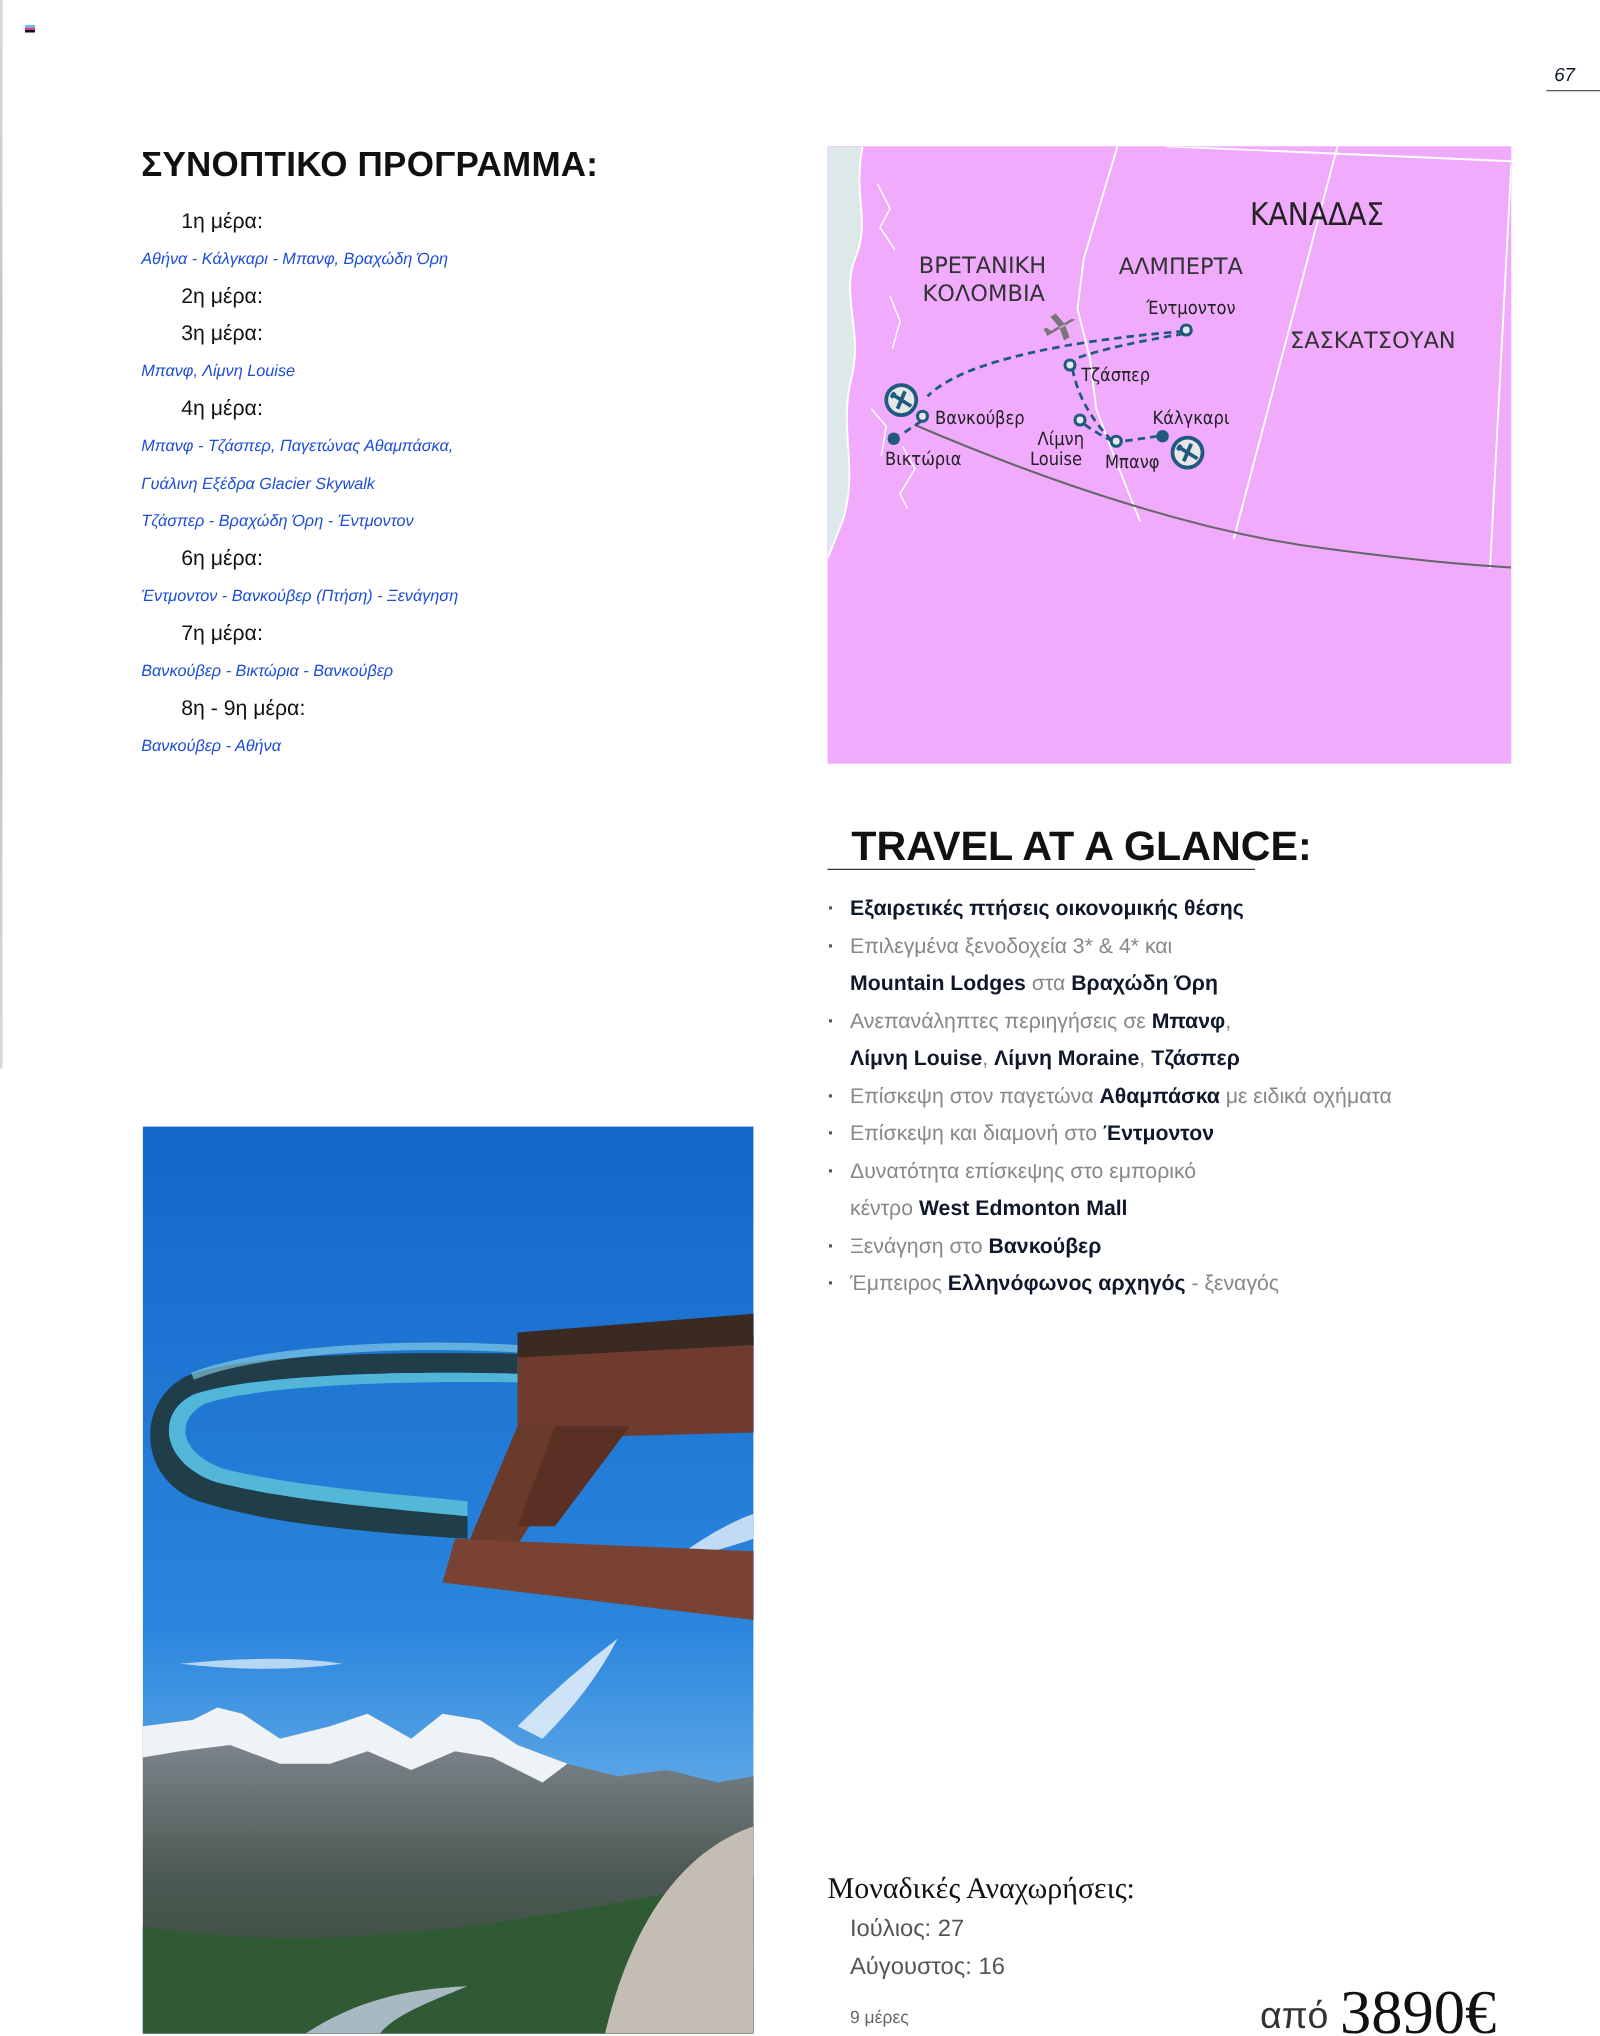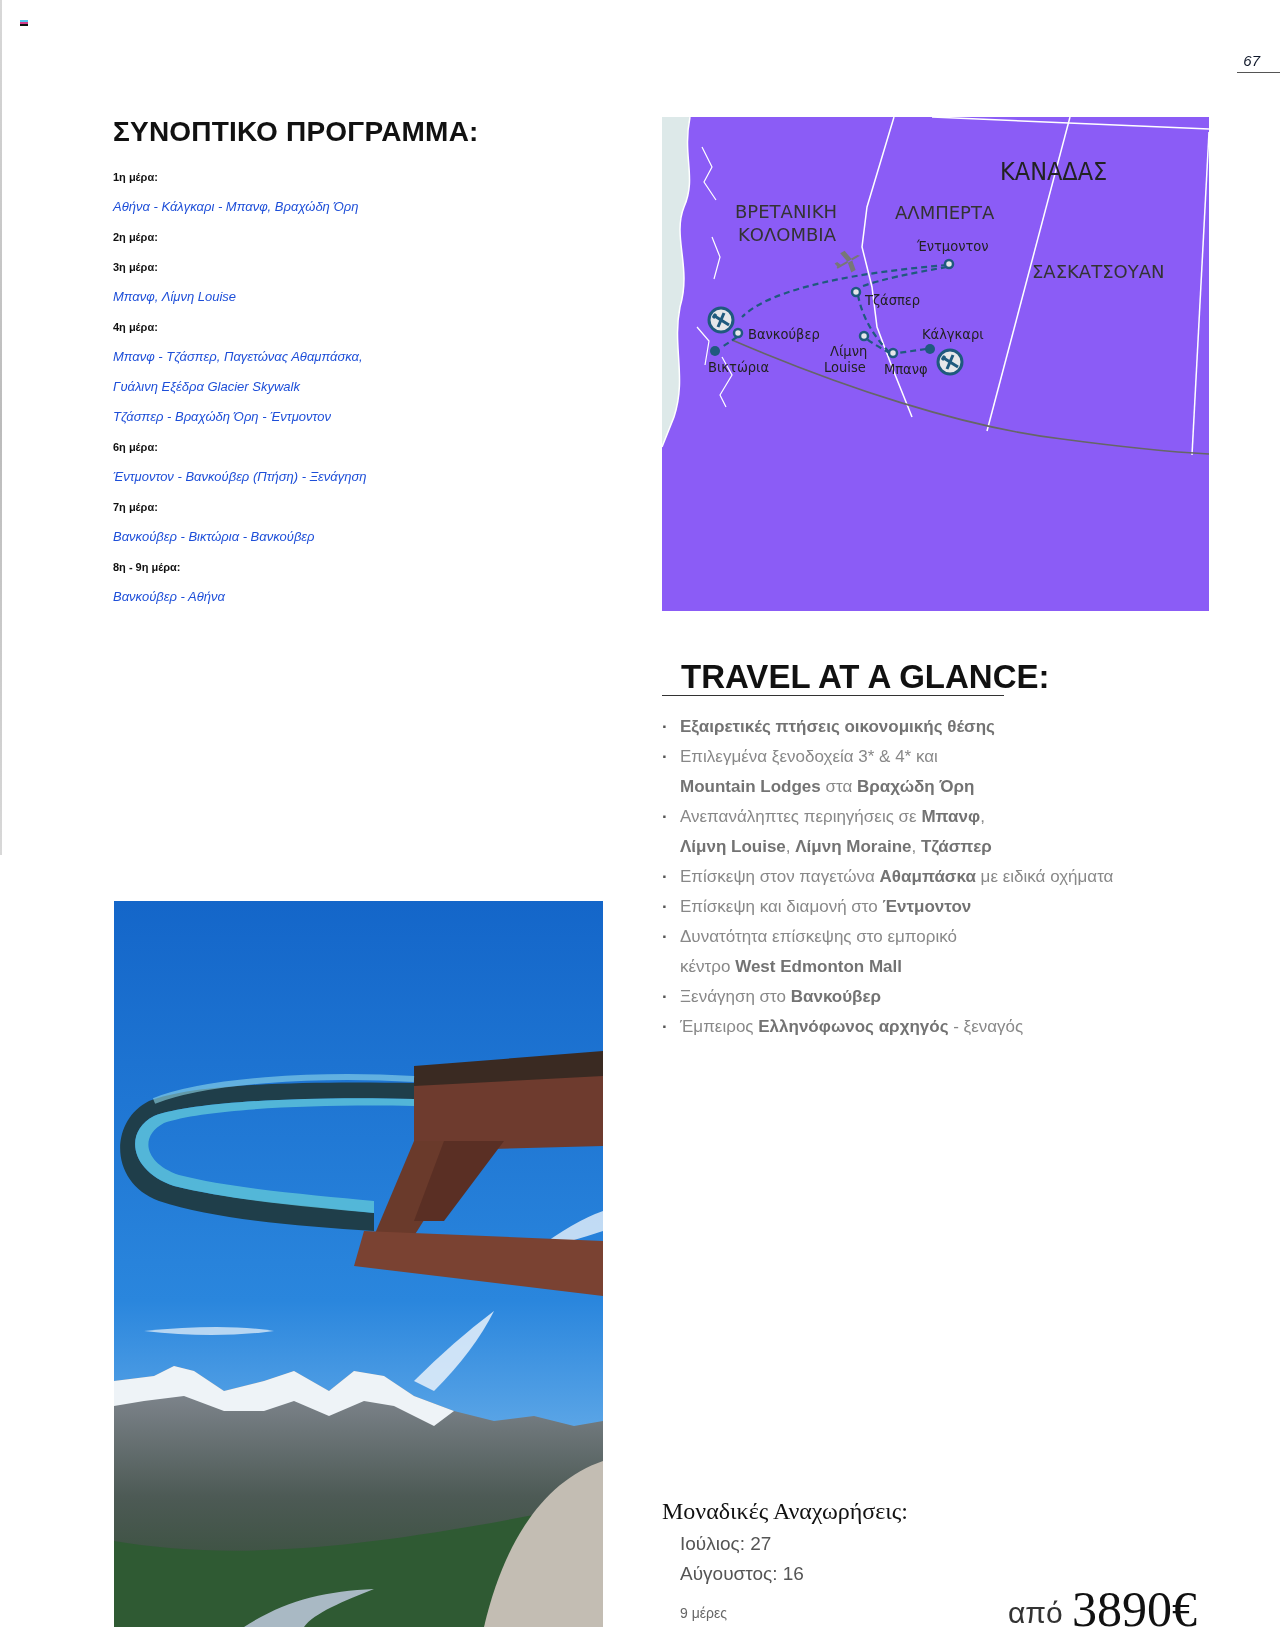--- a/index.html
+++ b/index.html
@@ -7,32 +7,32 @@
          font-family:"Liberation Sans", "DejaVu Sans", sans-serif; color:#111; }
   .abs { position:absolute; }
   .cmyk { left:20px; top:20px; width:8px; height:8px; }
   .cmyk div { height:2px; }
   .left-edge { left:0; top:0; width:2px; height:855px; background:linear-gradient(#d8d8d8,#bbb,#d8d8d8); }
   .page-num { right:20px; top:52px; font-size:15px; font-style:italic; color:#0f172a; text-align:right; }
   .page-num-line { left:1237px; top:72px; width:43px; height:1px; background:#555; }
 
   .syn-title { left:113px; top:116px; font-size:28px; font-weight:bold; letter-spacing:0.2px; }
   .syn-list { left:113px; top:162px; width:460px; }
-  .day-h { font-size:11px; font-weight:bold; height:30px; line-height:30px; color:#111; }
+  .day-h { font-size:17px; font-weight:normal; height:30px; line-height:30px; color:#111;margin-left:32px; }
   .day-t { font-size:13px; color:#1d4ed8; line-height:30px;font-style:italic; }
 
-  .map { left:662px; top:117px; width:547px; height:494px; background:#8b5cf6; overflow:hidden; }
+  .map { left:662px; top:117px; width:547px; height:494px; background:#f0abfc; overflow:hidden; }
   .map svg { position:absolute; left:0; top:0; }
 
   .glance-title { left:681px; top:658px; font-size:33px; font-weight:bold; }
   .glance-rule { left:662px; top:695px; width:342px; height:1px; background:#333; }
   .glance-list { left:662px; top:712px; width:520px; }
   .g-item { position:relative; padding-left:18px; font-size:17px; line-height:30px; color:#888; }
   .g-item .bul { position:absolute; left:0; top:0; color:#555; }
-  .g-item b { color:#737373; }
+  .g-item b { color:#0f172a; }
 
   .photo { left:114px; top:901px; width:489px; height:726px; overflow:hidden; }
 
   .dep-title { left:662px; top:1498px; font-family:"Liberation Serif","DejaVu Serif",serif; font-size:24px; color:#111; }
   .dep-line { left:680px; font-size:19px; color:#555; }
   .days { left:680px; top:1605px; font-size:14px; color:#666; }
   .price-pre { left:1008px; top:1596px; font-size:30px; color:#333; }
   .price { left:1072px; top:1580px; font-family:"Liberation Serif","DejaVu Serif",serif; font-size:50px; color:#111; }
 </style>
 </head>

